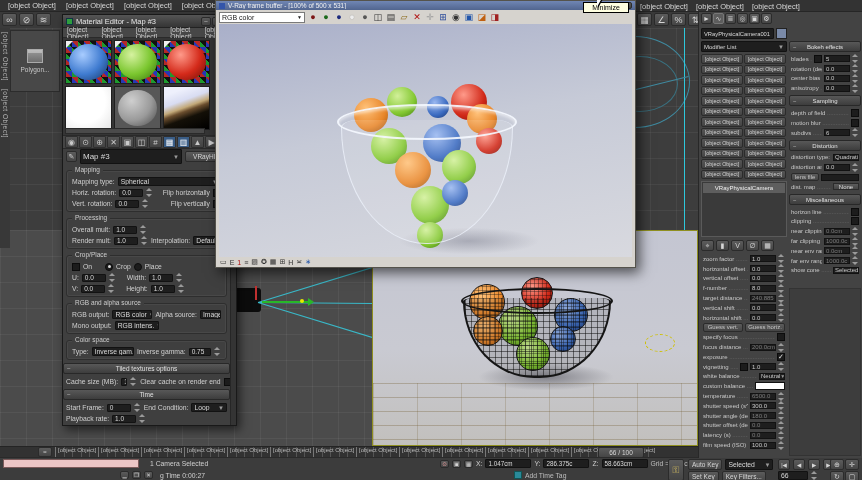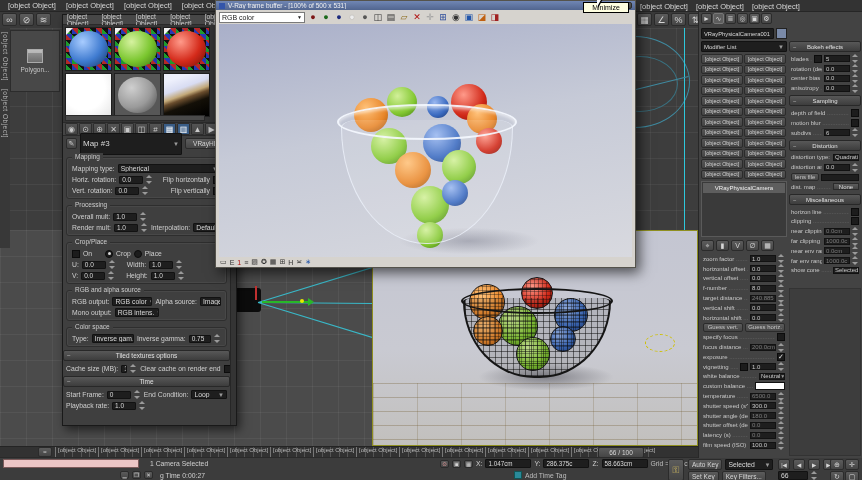--- a/index.html
+++ b/index.html
@@ -818,20 +818,30 @@
               <span>Selected</span>
               <span class="dda">▼</span>
             </span>
 
           </div>
         </div>
     </div>
   </div>
 
   <div class="me">
+    <div class="me-title">
+      <span class="appico"></span>
+      <span style="flex:1;overflow:hidden;white-space:nowrap;">Material Editor - Map #3</span>
+      <span style="display:flex;">
+
+      <span class="btn3d winbtn">–</span>
+          <span class="btn3d winbtn">□</span>
+          <span class="btn3d winbtn">✕</span>
+        </span>
+    </div>
     <div class="me-menus">
 
     <span>[object Object]</span>
         <span>[object Object]</span>
         <span>[object Object]</span>
         <span>[object Object]</span>
         <span>[object Object]</span>
       </div>
     <div class="me-slots">
       <div class="slotwrap">
@@ -855,21 +865,21 @@
         <span class="mi">▣</span>
         <span class="mi">◫</span>
         <span class="mi">#</span>
         <span class="mi" data-active="true">▦</span>
         <span class="mi" data-active="true">▥</span>
         <span class="mi">▲</span>
         <span class="mi">▶</span>
       </div>
     <div class="me-name">
       <span class="btn3d eyedrop">✎</span>
-      <span class="dd" style="flex:1;height:22px;">
+      <span class="dd" style="flex:1;height:15px;">
         <span>Map #3</span>
           <span class="ar">▼</span>
       </span>
       <span class="btn3d" style="width:48px;height:11px;font-size:6.5px;">VRayHDRI</span>
     </div>
 
     <div class="me-body">
 
       <div class="grp">
         <span class="gtitle">Mapping</span>

